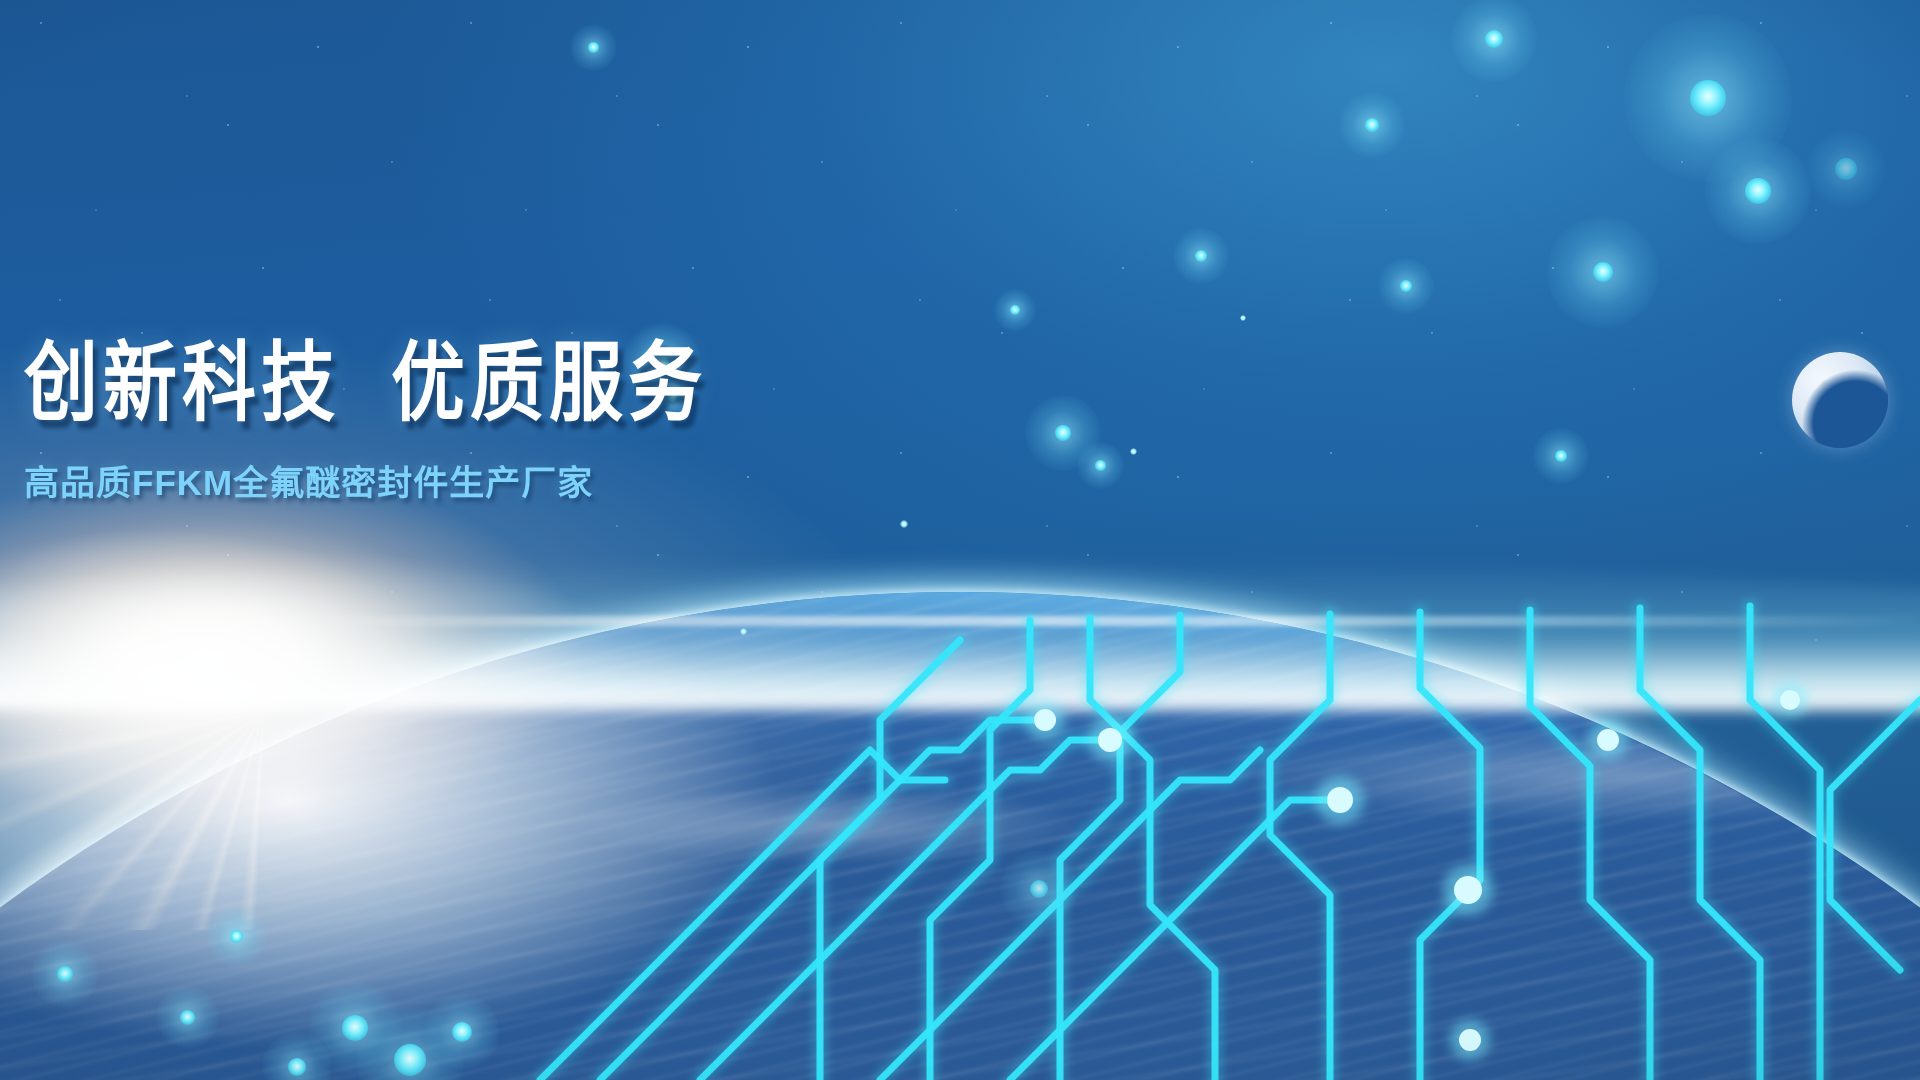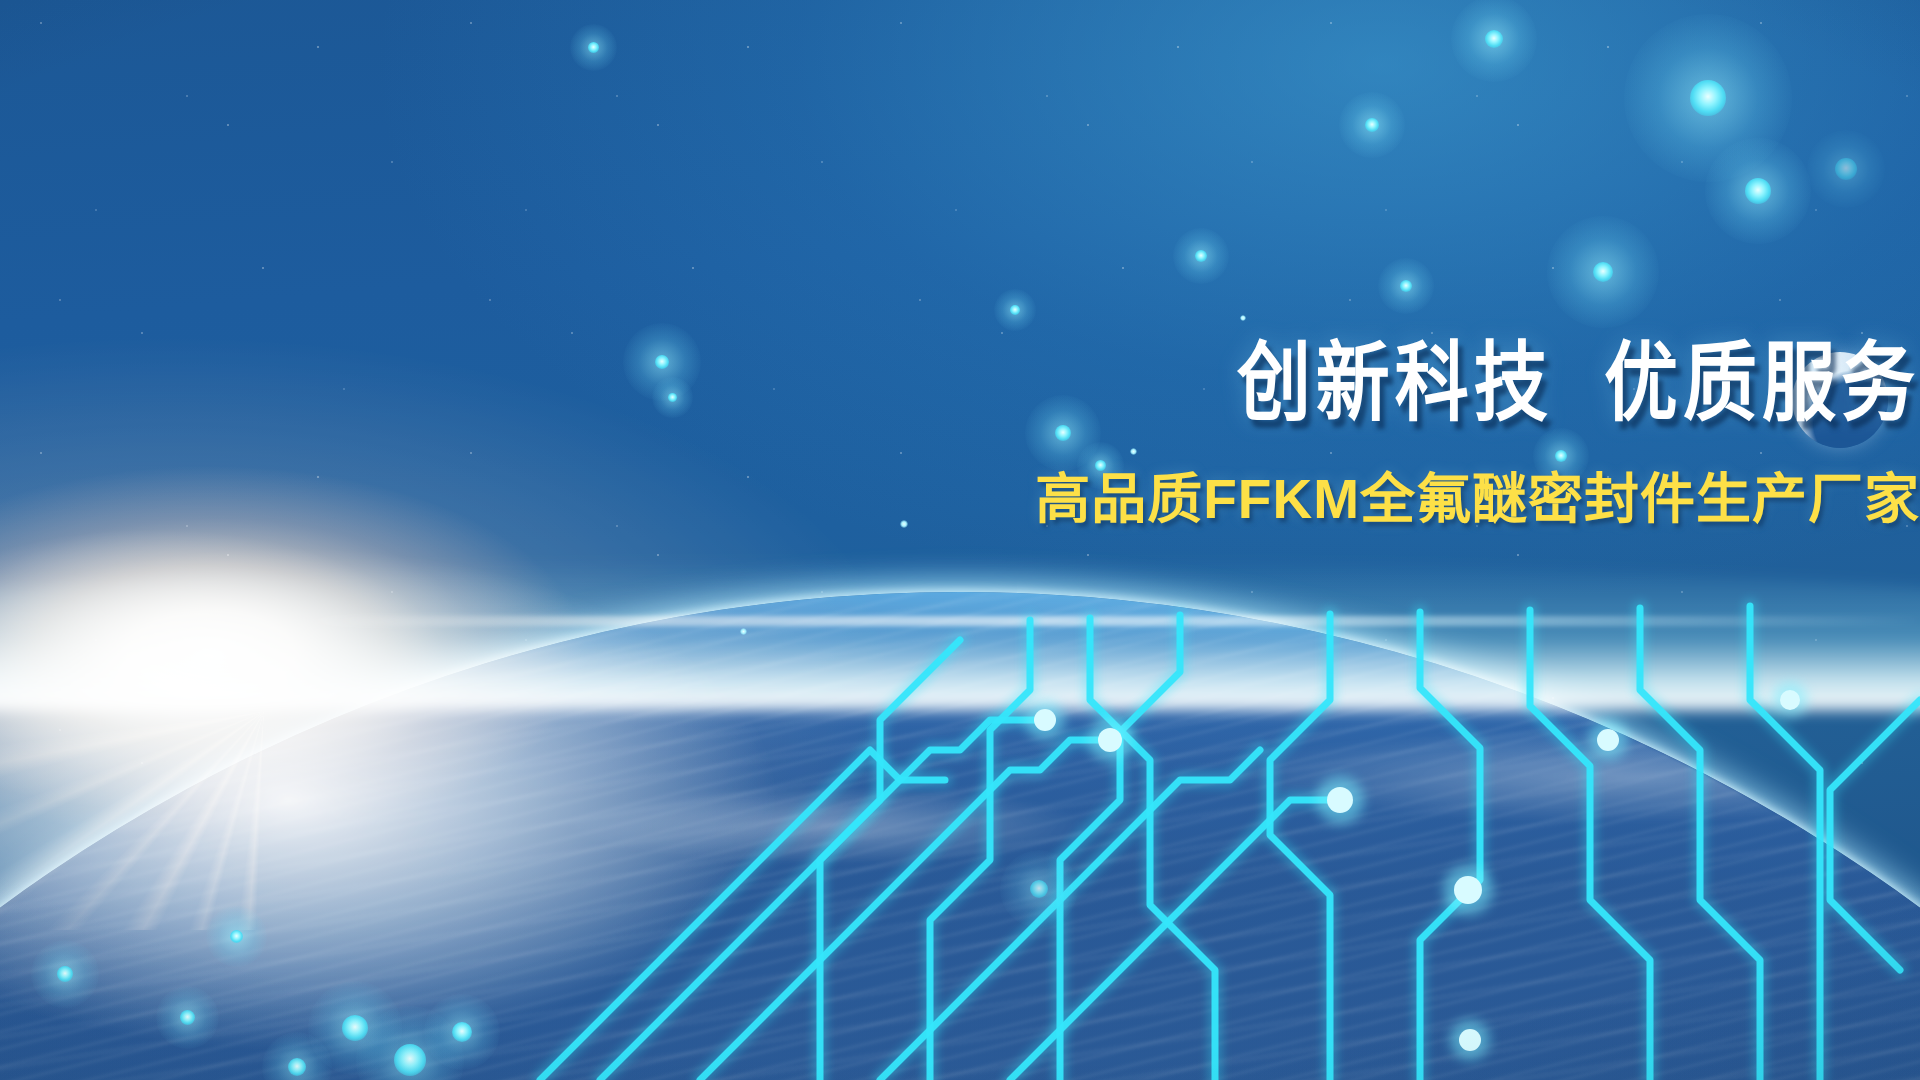--- a/index.html
+++ b/index.html
@@ -146,31 +146,31 @@
   
   .bokeh{position:absolute;border-radius:50%;}
   .bokeh .core{position:absolute;inset:0;border-radius:50%;
     background:radial-gradient(circle at 50% 46%, #e9ffff 0%, #8ef4ff 32%, #4fdcf4 58%, rgba(57,203,232,.45) 78%, rgba(57,203,232,0) 100%);}
   .bokeh .halo{position:absolute;border-radius:50%;
     background:radial-gradient(circle, rgba(150,240,255,.55) 0%, rgba(110,215,245,.22) 42%, rgba(90,200,240,0) 74%);}
   .spark{position:absolute;border-radius:50%;background:radial-gradient(circle,#eaffff 0%,#a7f2ff 40%,rgba(120,225,250,0) 75%);}
 
   
   #textBlock{
-    position:absolute;left:12px;right:0;top:340px;text-align:right;z-index:40;margin-left:12px;
+    position:absolute;left:12px;right:0;top:340px;text-align:left;z-index:40;margin-left:12px;
   }
   #headline{
     font-size:74px;font-weight:bold;color:#ffffff;
     letter-spacing:5px;line-height:1.0;
     transform:scaleY(1.18);transform-origin:center top;
     text-shadow:5px 7px 4px rgba(8,42,82,.62), 0 0 22px rgba(150,225,255,.30);
     white-space:pre;
   }
   #sub1,#sub2{
-    font-size:55px;font-weight:bold;color:#fde047;letter-spacing:1px;
+    font-size:35px;font-weight:bold;color:#7dd3fc;letter-spacing:1px;
     text-shadow:3px 4px 4px rgba(10,45,88,.55), 0 0 14px rgba(160,230,255,.22);
     white-space:pre;
   }
   #sub1{margin-top:40px;}
   #sub2{margin-top:10px;}
   #vignette{
     background:radial-gradient(120% 95% at 50% 45%, rgba(0,0,0,0) 56%, rgba(6,32,62,.30) 100%);
   }
 </style>
 </head>

